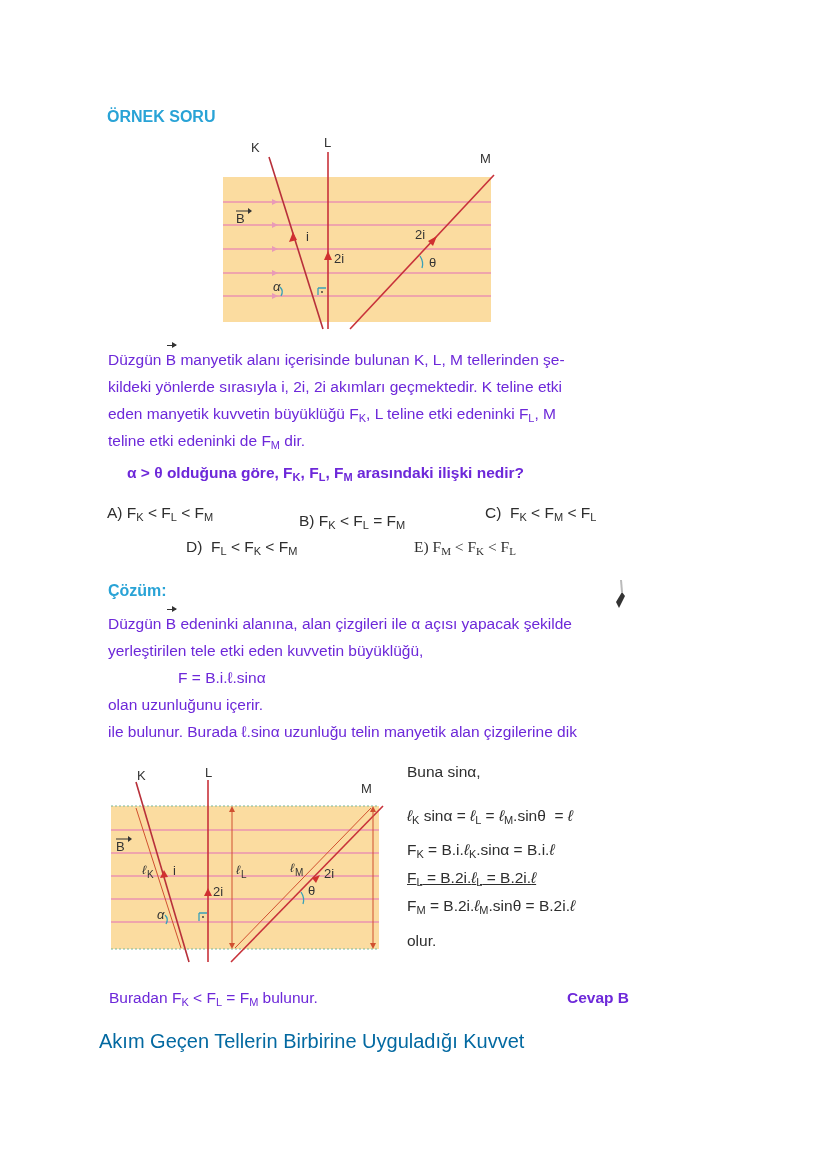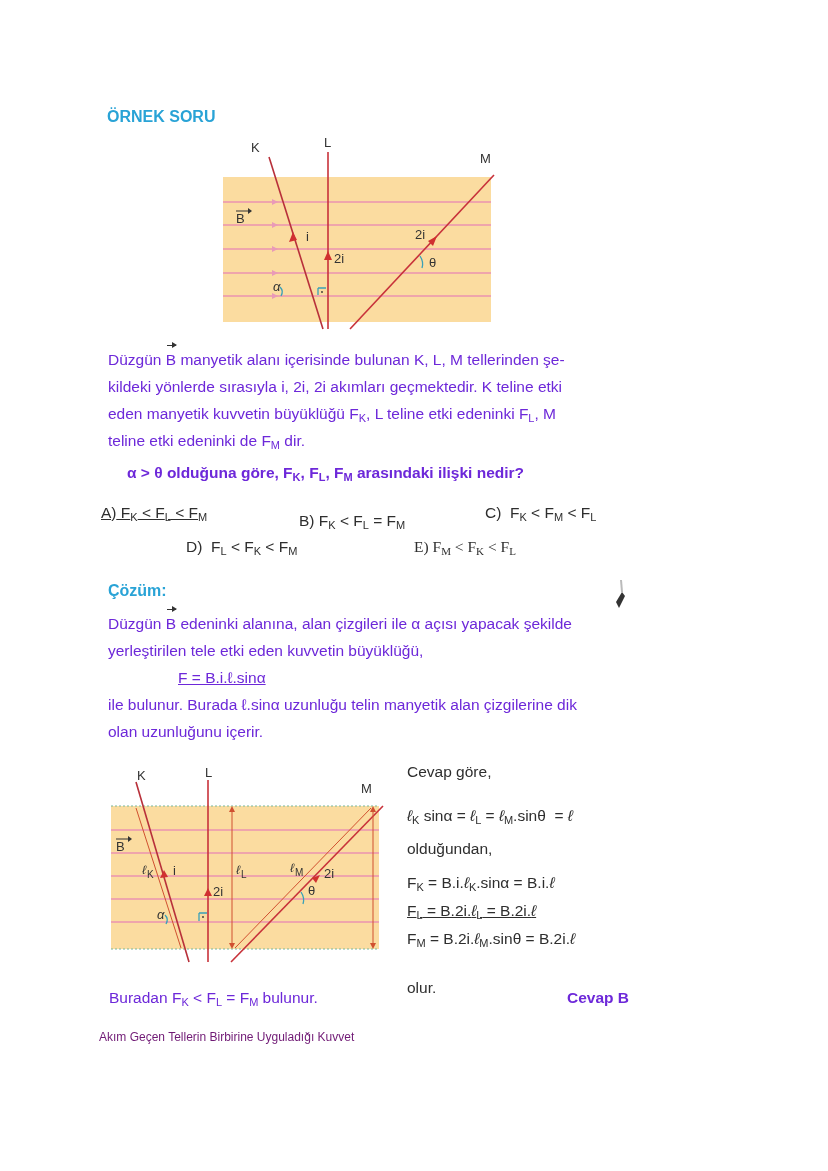--- a/index.html
+++ b/index.html
@@ -5,21 +5,21 @@
   html, body { margin: 0; padding: 0; background: #ffffff; }
   body { width: 828px; height: 1171px; position: relative; font-family: "Liberation Sans", sans-serif; color: #2b2b2b; overflow: hidden; }
   .abs { position: absolute; }
   .heading { color: #29a3d6; font-weight: bold; font-size: 16px; }
   .para { font-size: 15.5px; line-height: 27px; color: #6d28d9; }
   .bold { font-weight: bold; margin-left: 19px; }
   sub { font-size: 11px; vertical-align: -3px; line-height: 0; }
   .opt { font-size: 15.5px; color: #2e2e2e; white-space: nowrap; }
   .right-col { font-size: 15.5px; color: #2e2e2e; }
   .right-col div { height: 29px; line-height: 29px; white-space: nowrap; }
-  .footer { font-size: 12px; color: #701a75; }
+  .footer { font-size: 20px; color: #0369a1; }
   svg text { font-family: "Liberation Sans", sans-serif; }
   .vec { position: relative; display: inline-block; }
   .vec::before { content: ""; position: absolute; left: 1px; right: 0; top: -1px; height: 1px; background: #333; }
   .vec::after { content: ""; position: absolute; right: -1px; top: -4px; border-left: 5px solid #333; border-top: 3px solid transparent; border-bottom: 3px solid transparent; }
 </style>
 </head>
 <body>
 
 <div class="abs heading" style="left:107px; top:108px;">ÖRNEK SORU</div>
 
@@ -70,39 +70,39 @@
   <div><span>Düzgün </span><span class="vec">B</span><span> manyetik alanı içerisinde bulunan K, L, M tellerinden şe-</span></div>
   <div>kildeki yönlerde sırasıyla i, 2i, 2i akımları geçmektedir. K teline etki</div>
   <div><span>eden manyetik kuvvetin büyüklüğü F</span><sub>K</sub><span>, L teline etki edeninki F</span><sub>L</sub><span>, M</span></div>
   <div><span>teline etki edeninki de F</span><sub>M</sub><span> dir.</span></div>
 </div>
 
 <div class="abs para bold" style="left:108px; top:459px;">
   <span>α &gt; θ olduğuna göre, F</span><sub>K</sub><span>, F</span><sub>L</sub><span>, F</span><sub>M</sub><span> arasındaki ilişki nedir?</span>
 </div>
 
-<div class="abs opt" style="left:101px; top:504px;text-decoration:underline;"><span>A)</span> F<sub>K</sub> &lt; F<sub>L</sub> &lt; F<sub>M</sub></div>
+<div class="abs opt" style="left:107px; top:504px;"><span>A)</span> F<sub>K</sub> &lt; F<sub>L</sub> &lt; F<sub>M</sub></div>
 <div class="abs opt" style="left:299px; top:512px;"><span>B)</span> F<sub>K</sub> &lt; F<sub>L</sub> = F<sub>M</sub></div>
 <div class="abs opt" style="left:485px; top:504px;"><span>C)</span>&nbsp; F<sub>K</sub> &lt; F<sub>M</sub> &lt; F<sub>L</sub></div>
 <div class="abs opt" style="left:186px; top:538px;"><span>D)</span>&nbsp; F<sub>L</sub> &lt; F<sub>K</sub> &lt; F<sub>M</sub></div>
 <div class="abs opt" style="left:414px; top:538px;font-family:Liberation Serif, serif;"><span>E)</span> F<sub>M</sub> &lt; F<sub>K</sub> &lt; F<sub>L</sub></div>
 
 <div class="abs heading" style="left:108px; top:582px;">Çözüm:</div>
 
 <svg class="abs" style="left:610px; top:578px;" width="16" height="36">
   <line x1="11" y1="2" x2="12" y2="14" stroke="#bbb" stroke-width="2"></line>
   <polygon points="6,24 12,14 15,18 9,30" fill="#333"></polygon>
 </svg>
 
 <div class="abs para" style="left:108px; top:610px; width:515px;">
   <div><span>Düzgün </span><span class="vec">B</span><span> edeninki alanına, alan çizgileri ile α açısı yapacak şekilde</span></div>
   <div>yerleştirilen tele etki eden kuvvetin  büyüklüğü,</div>
-  <div style="padding-left:70px;text-decoration:underline;">F = B.i.ℓ.sinα</div>
+  <div style="padding-left:70px;">F = B.i.ℓ.sinα</div>
+  <div>olan uzunluğunu içerir.</div>
   <div>ile bulunur. Burada ℓ.sinα uzunluğu telin manyetik alan çizgilerine dik</div>
-  <div>olan uzunluğunu içerir.</div>
 </div>
 
 <svg class="abs" style="left:105px; top:762px;" width="290" height="205">
   <rect x="6" y="44" width="268" height="143" fill="#fbdca0"></rect>
   <line x1="6" y1="44" x2="274" y2="44" stroke="#7ab89a" stroke-width="1.2" stroke-dasharray="2,2"></line>
   <line x1="6" y1="187" x2="274" y2="187" stroke="#7ab89a" stroke-width="1.2" stroke-dasharray="2,2"></line>
   <g stroke="#eb93b0" stroke-width="1.3">
     <line x1="6" y1="68" x2="274" y2="68"></line>
       <line x1="6" y1="91" x2="274" y2="91"></line>
       <line x1="6" y1="114" x2="274" y2="114"></line>
@@ -146,27 +146,26 @@
   <text x="136" y="116" font-size="10" fill="#333">L</text>
   <text x="108" y="134" font-size="13" fill="#333">2i</text>
   <text x="185" y="110" font-size="12" fill="#333" font-style="italic">ℓ</text>
   <text x="190" y="114" font-size="10" fill="#333">M</text>
   <text x="219" y="116" font-size="13" fill="#333">2i</text>
   <text x="203" y="133" font-size="13" fill="#333">θ</text>
   <text x="52" y="157" font-size="13" fill="#333" font-style="italic">α</text>
 </svg>
 
 <div class="abs right-col" style="left:407px; top:757px;">
-  <div>Cevap göre,</div>
+  <div>Buna sinα,</div>
   <div style="margin-top:15px;"><i>ℓ</i><sub>K</sub> sinα = <i>ℓ</i><sub>L</sub> = <i>ℓ</i><sub>M</sub>.sinθ&nbsp; = <i>ℓ</i></div>
-  <div style="margin-top:4px;">olduğundan,</div>
   <div style="margin-top:6px; height:28px; line-height:28px;">F<sub>K</sub> = B.i.<i>ℓ</i><sub>K</sub>.sinα = B.i.<i>ℓ</i></div>
   <div style="height:28px; line-height:28px;text-decoration:underline;">F<sub>L</sub> = B.2i.<i>ℓ</i><sub>L</sub> = B.2i.<i>ℓ</i></div>
   <div style="height:28px; line-height:28px;">F<sub>M</sub> = B.2i.<i>ℓ</i><sub>M</sub>.sinθ = B.2i.<i>ℓ</i></div>
-  <div style="margin-top:20px;">olur.</div>
+  <div style="margin-top:6px;">olur.</div>
 </div>
 
 <div class="abs para" style="left:109px; top:984px;">
   <span>Buradan  F</span><sub>K</sub><span> &lt; F</span><sub>L</sub><span> = F</span><sub>M</sub><span> bulunur.</span>
 </div>
 <div class="abs para bold" style="left:548px; top:984px;">Cevap B</div>
 
 <div class="abs footer" style="left:99px; top:1030px;">Akım Geçen Tellerin Birbirine Uyguladığı Kuvvet</div>
 
 </body></html>

